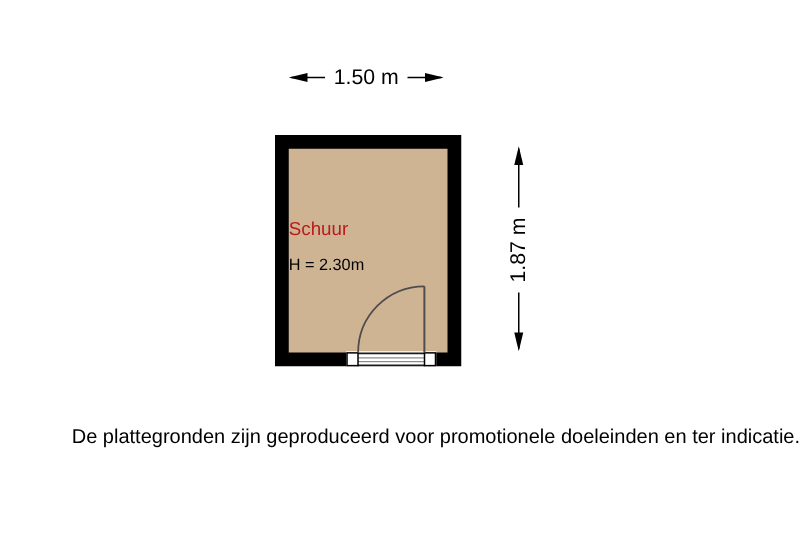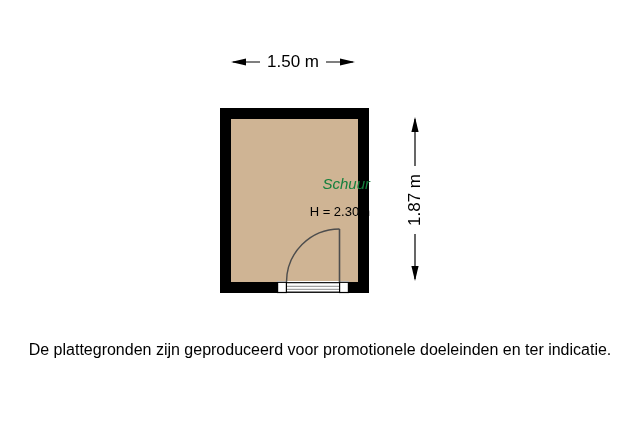--- a/index.html
+++ b/index.html
@@ -41,40 +41,39 @@
     left: 415px;
     top: 200px;
     transform: translate(-50%, -50%) rotate(-90deg);
     padding: 0 8px;
   }
   .room-name {
     position: absolute;
     left: 231px;
     top: 175px;
     width: 139px;
-    text-align: right;
+    text-align: left;
     font-size: 15px;
-    color: #15803d;
-    font-style: italic;
+    color: #b91c1c;
   }
   .room-height {
     position: absolute;
     left: 231px;
     top: 204px;
     width: 139px;
-    text-align: right;
+    text-align: left;
     font-size: 13px;
     color: #000000;
   }
   .disclaimer {
     position: absolute;
     left: 0;
     top: 339px;
     width: 640px;
-    text-align: center;
+    text-align: right;
     font-size: 16px;
     line-height: 21px;
     color: #000000;
   }
 </style>
 </head>
 <body>
 
 <div class="stage">
 

